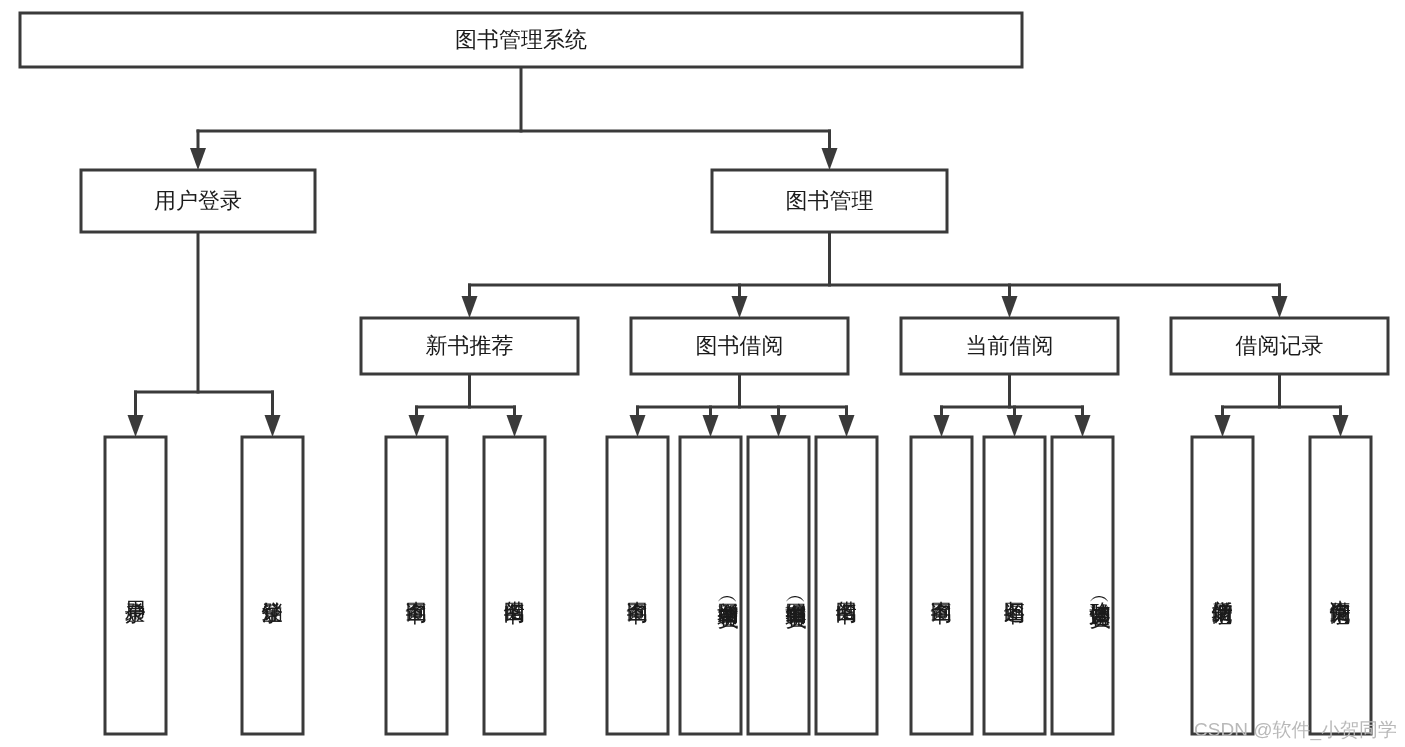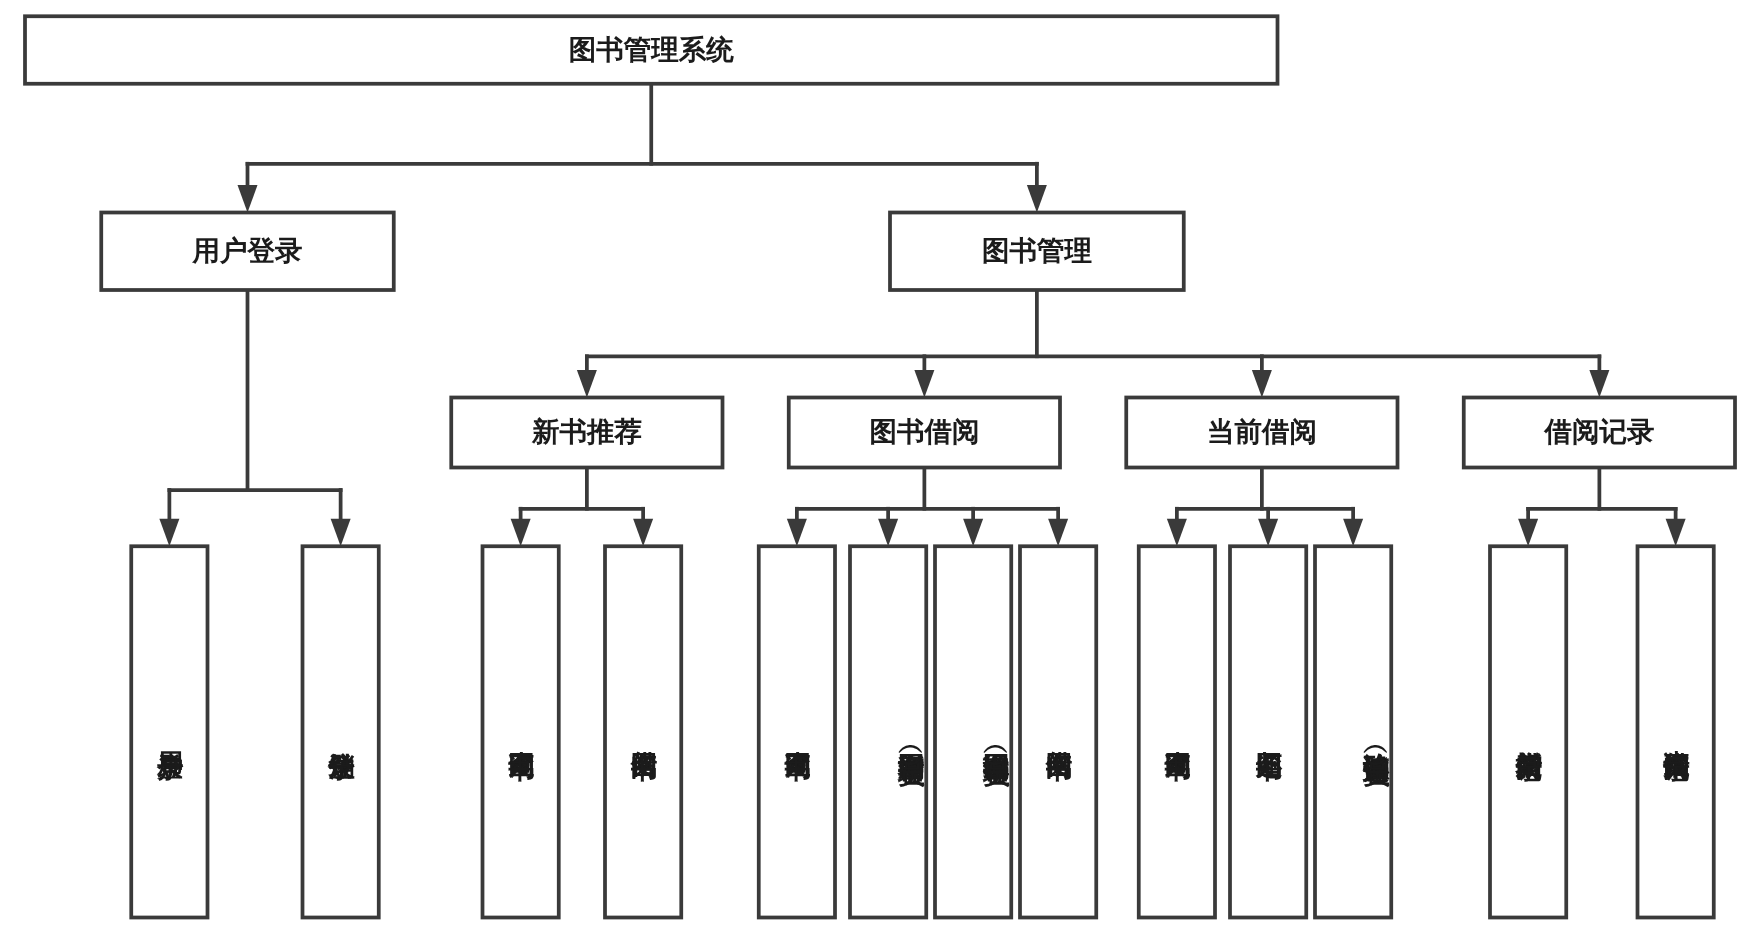--- a/index.html
+++ b/index.html
@@ -11,21 +11,20 @@
   body {
     width: 1405px;
     height: 747px;
     font-family: "Liberation Sans", "DejaVu Sans", sans-serif;
     overflow: hidden;
   }
   #diagram-root {
     position: relative;
     width: 1405px;
     height: 747px;
-    font-weight: bold;
   }
   svg.diagram {
     position: absolute;
     left: 0;
     top: 0;
     width: 1405px;
     height: 747px;
     display: block;
   }
   .box-rect {
@@ -266,14 +265,15 @@
         <span>确认归还（管理员）</span>
       </div>
       <div class="leaf-label centered" style="left: 1192px; top: 437px; width: 61px; height: 297px;">
         <span>新增借阅记录</span>
       </div>
       <div class="leaf-label centered" style="left: 1310px; top: 437px; width: 61px; height: 297px;">
         <span>查询借阅记录</span>
       </div>
     </div>
 
+  <div class="watermark">CSDN @软件_小贺同学</div>
 
 </div>
 
 </body></html>

